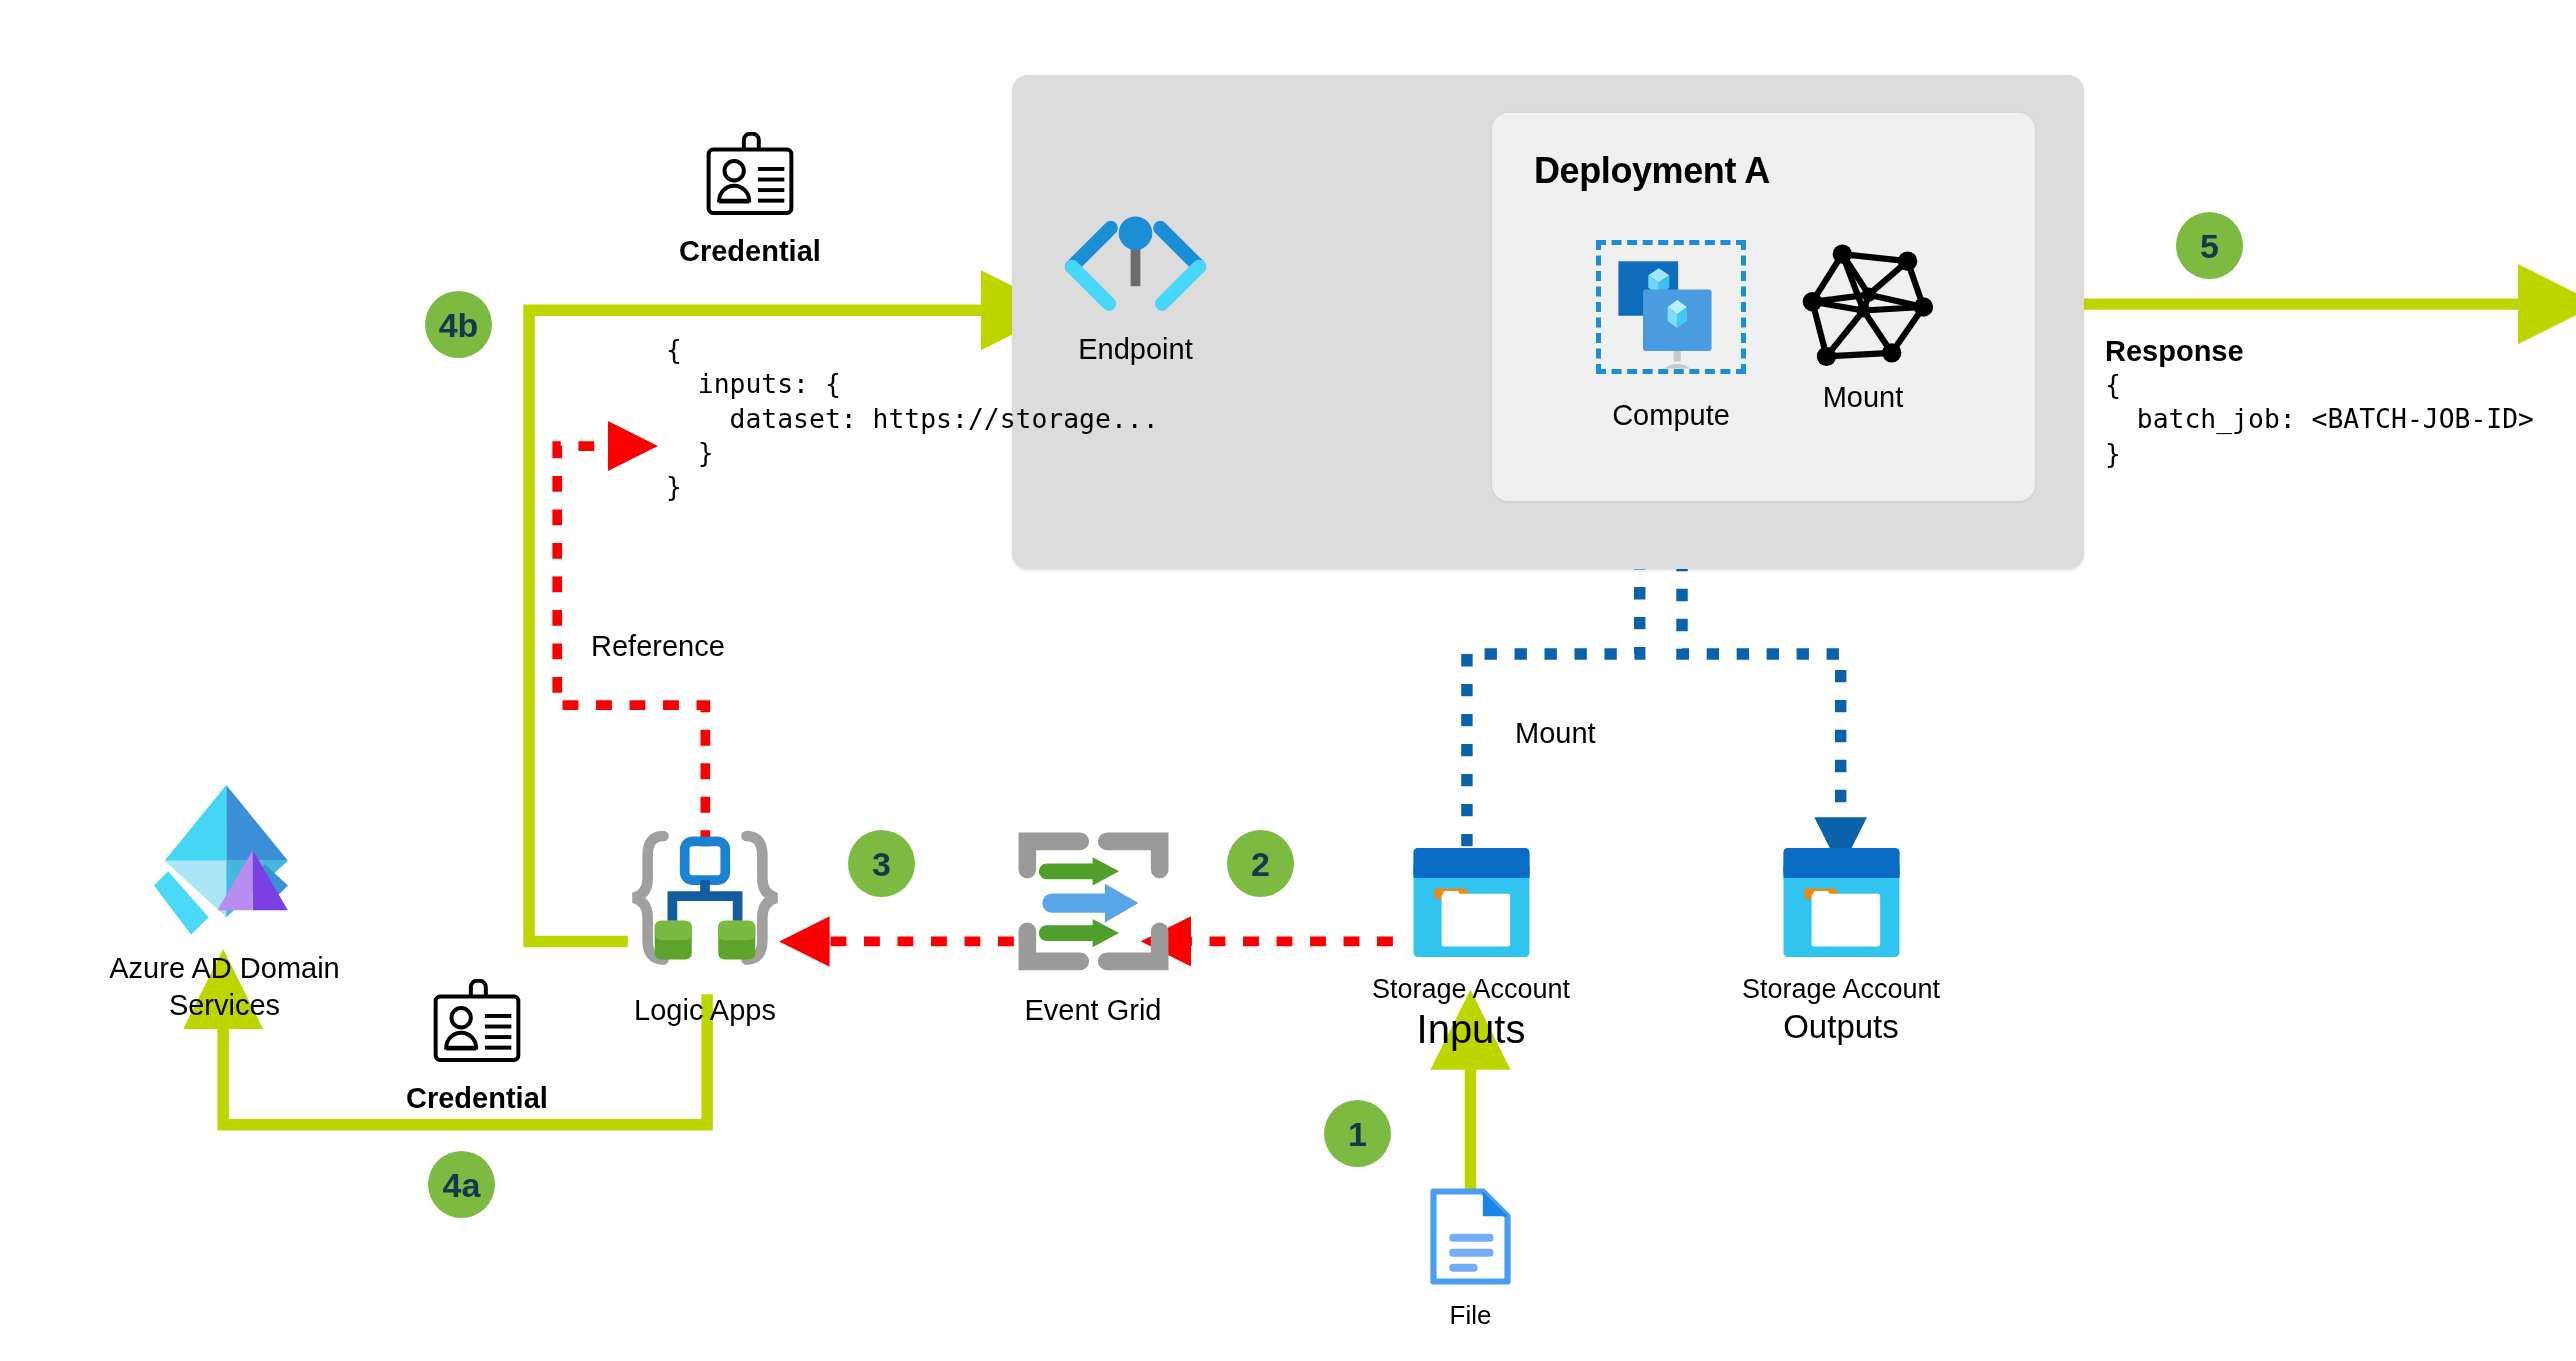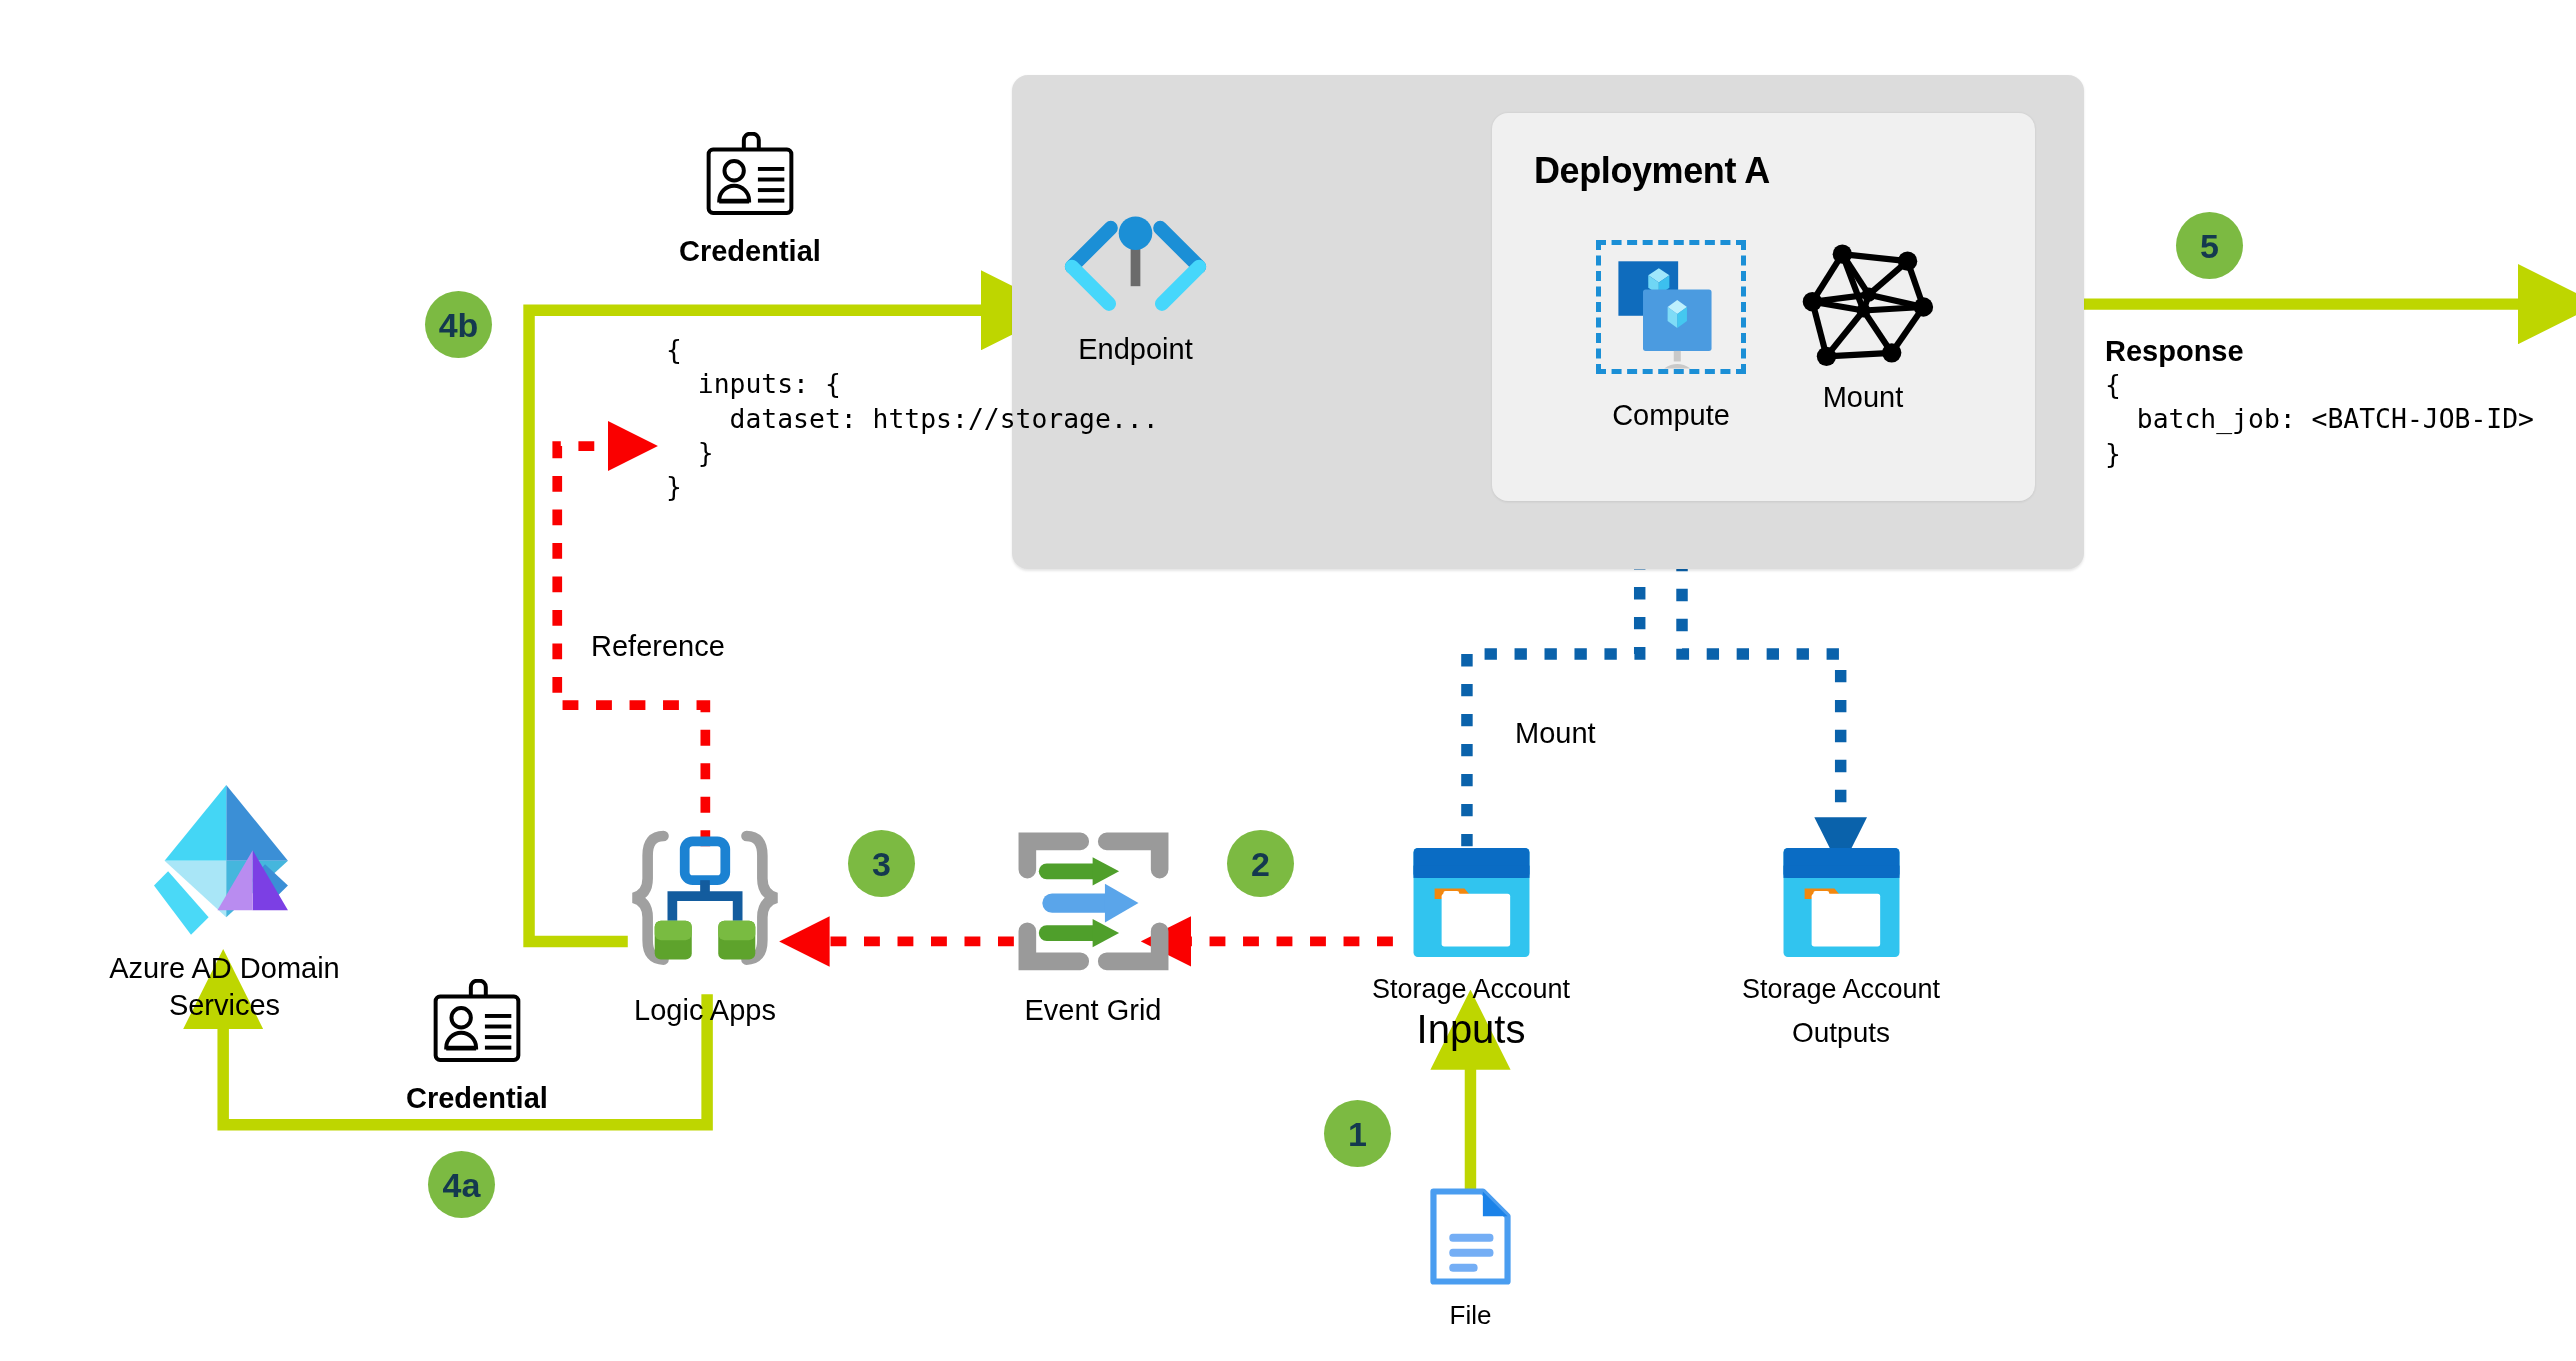--- a/index.html
+++ b/index.html
@@ -331,21 +331,21 @@
   <div class="abs" style="left:1735px; top:846px; width:212px;">
     <svg class="icon-wrap" width="123" height="113" viewBox="0 0 140 128" style="display:block; margin:0 auto;">
       <rect x="4" y="2" width="132" height="124" rx="5" fill="#31c4ef"></rect>
       <rect x="4" y="2" width="132" height="34" rx="5" fill="#0a6cc4"></rect>
       <rect x="4" y="22" width="132" height="14" fill="#0a6cc4"></rect>
       <path d="M28 48 L62 48 L72 60 L28 60 Z" fill="#f2870f"></path>
       <rect x="38" y="51" width="18" height="7" rx="2.5" fill="#fff"></rect>
       <rect x="36" y="54" width="78" height="60" rx="3" fill="#ffffff"></rect>
     </svg>
     <div class="cap" style="font-size:27px;">Storage Account</div>
-    <div class="cap" style="font-size:28px; margin-top:12px;">Outputs</div>
+    <div class="cap" style="font-size:33px; margin-top:3px;">Outputs</div>
   </div>
 
   <div class="abs badge" style="left:1324px; top:1100px;">1</div>
 
   <div class="abs" style="left:1409px; top:1188px; width:123px;">
     <svg class="icon-wrap" width="85" height="97" viewBox="0 0 96 110" style="display:block; margin:0 auto;">
       <path d="M6 4 L62 4 L90 32 L90 106 L6 106 Z" fill="#ffffff" stroke="#4a9df0" stroke-width="7" stroke-linejoin="round"></path>
       <path d="M62 4 L90 32 L62 32 Z" fill="#1b82e8"></path>
       <rect x="24" y="52" width="50" height="9" rx="4" fill="#74aef5"></rect>
       <rect x="24" y="69" width="50" height="9" rx="4" fill="#74aef5"></rect>

